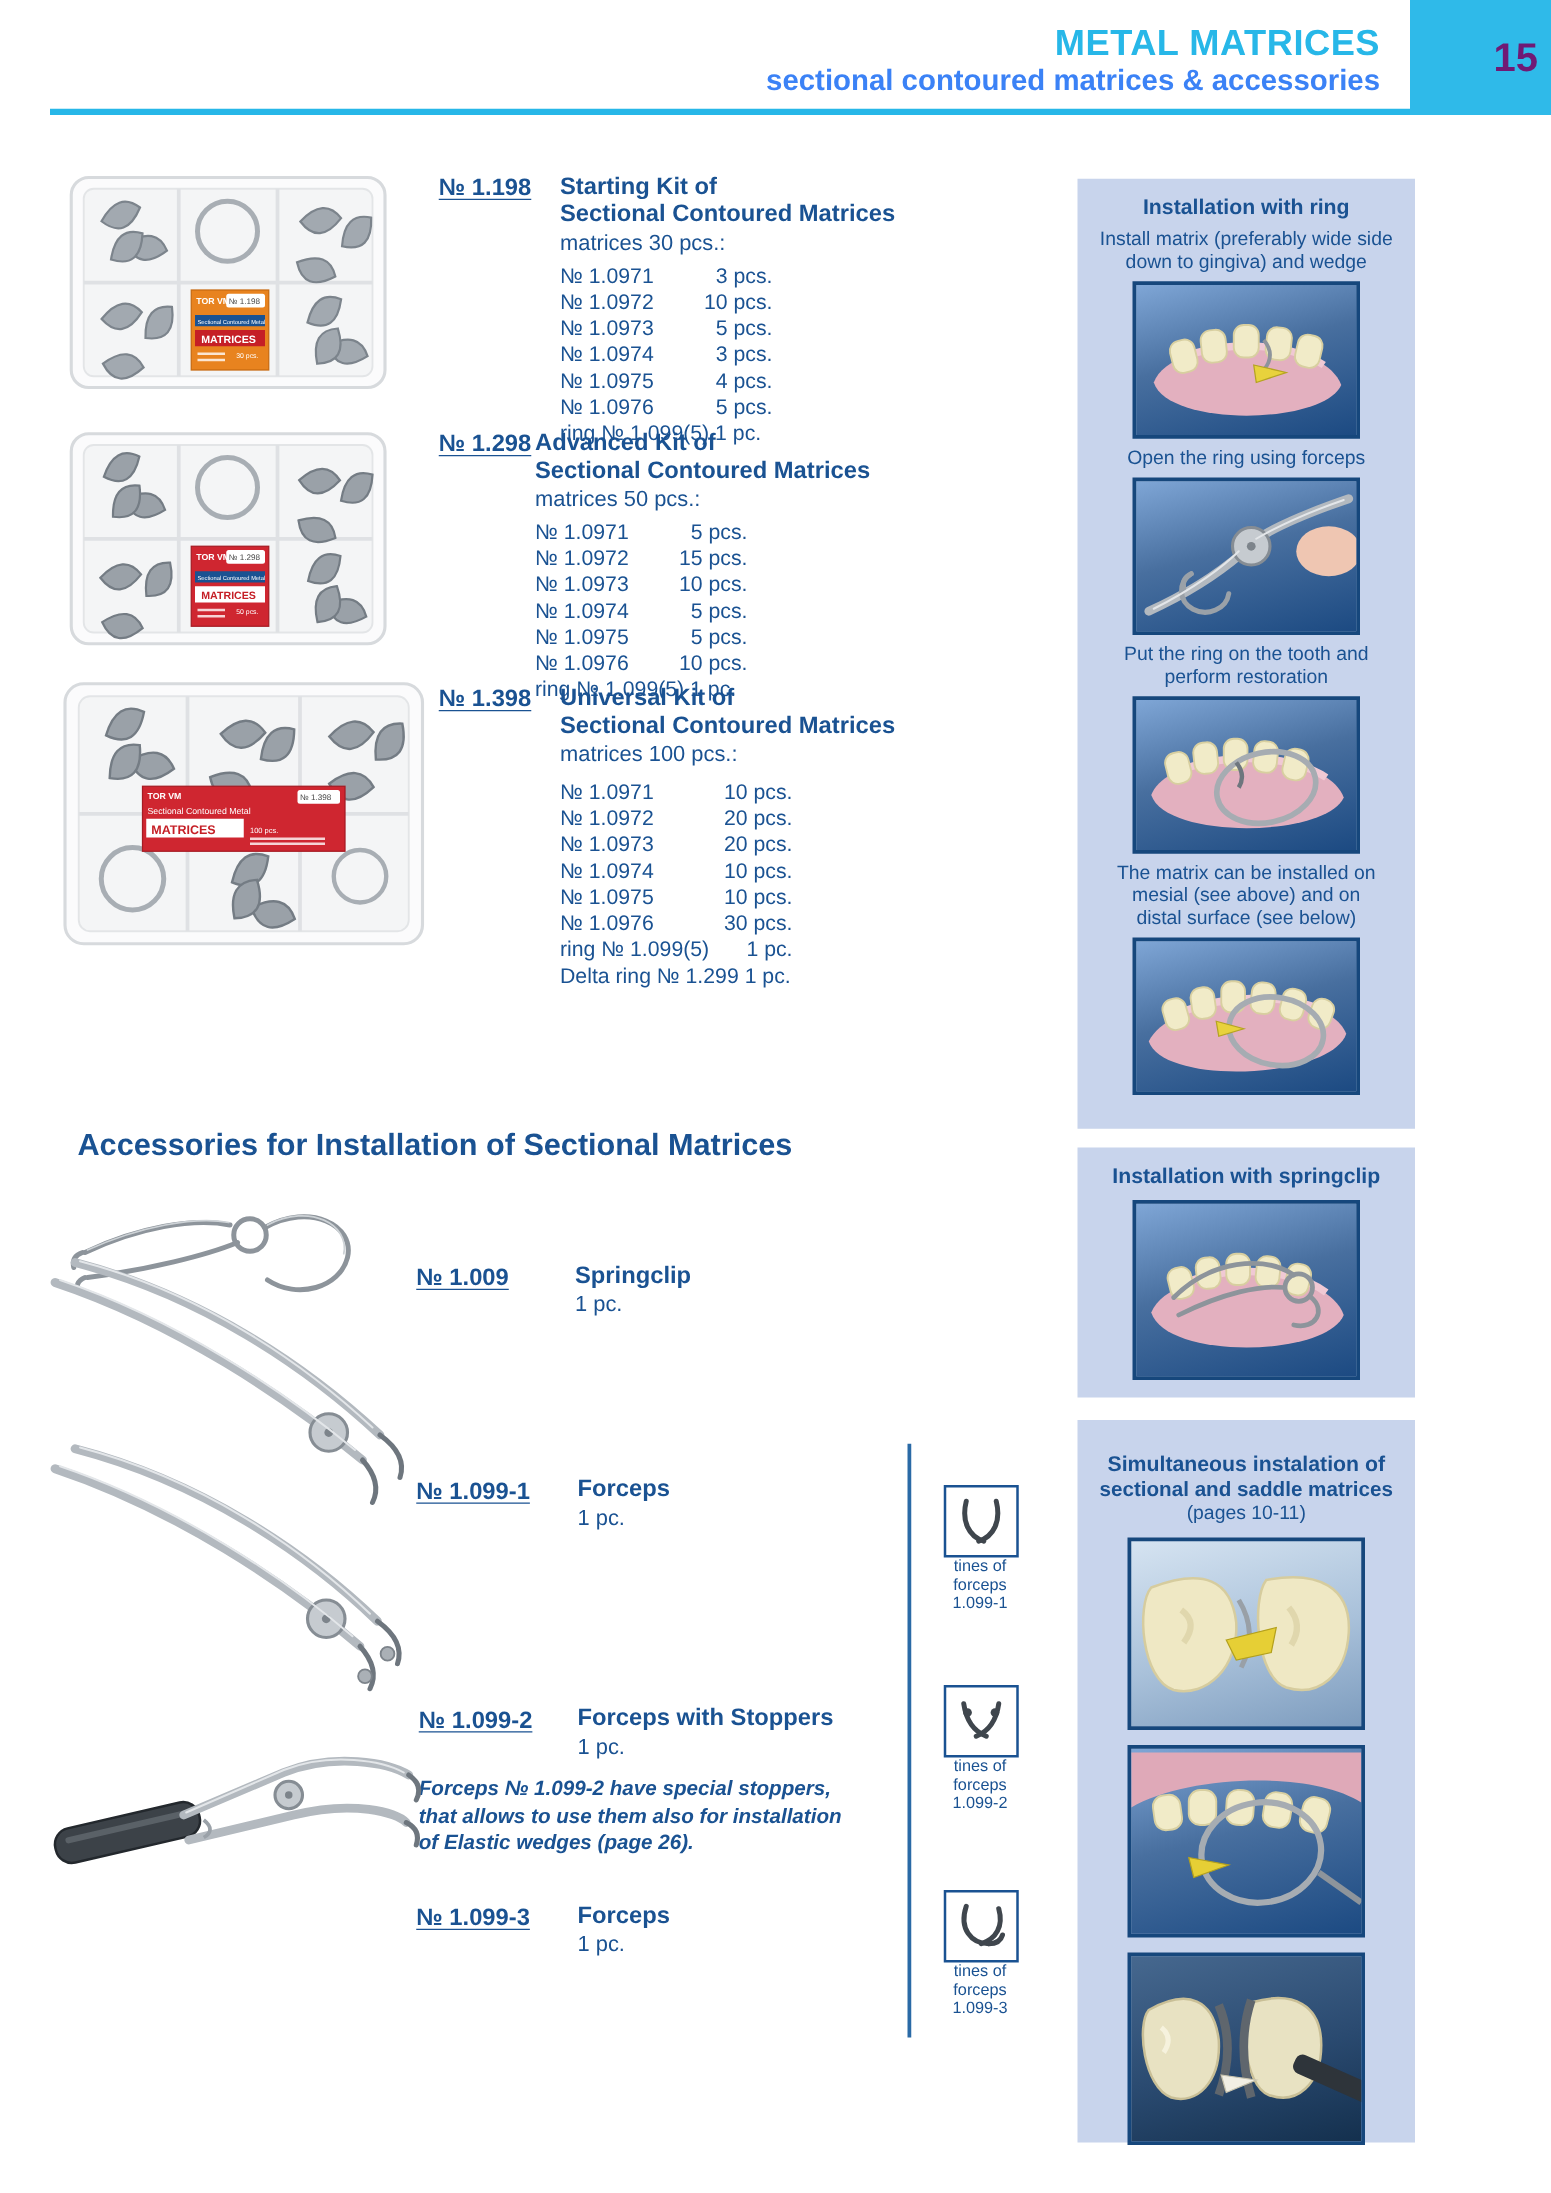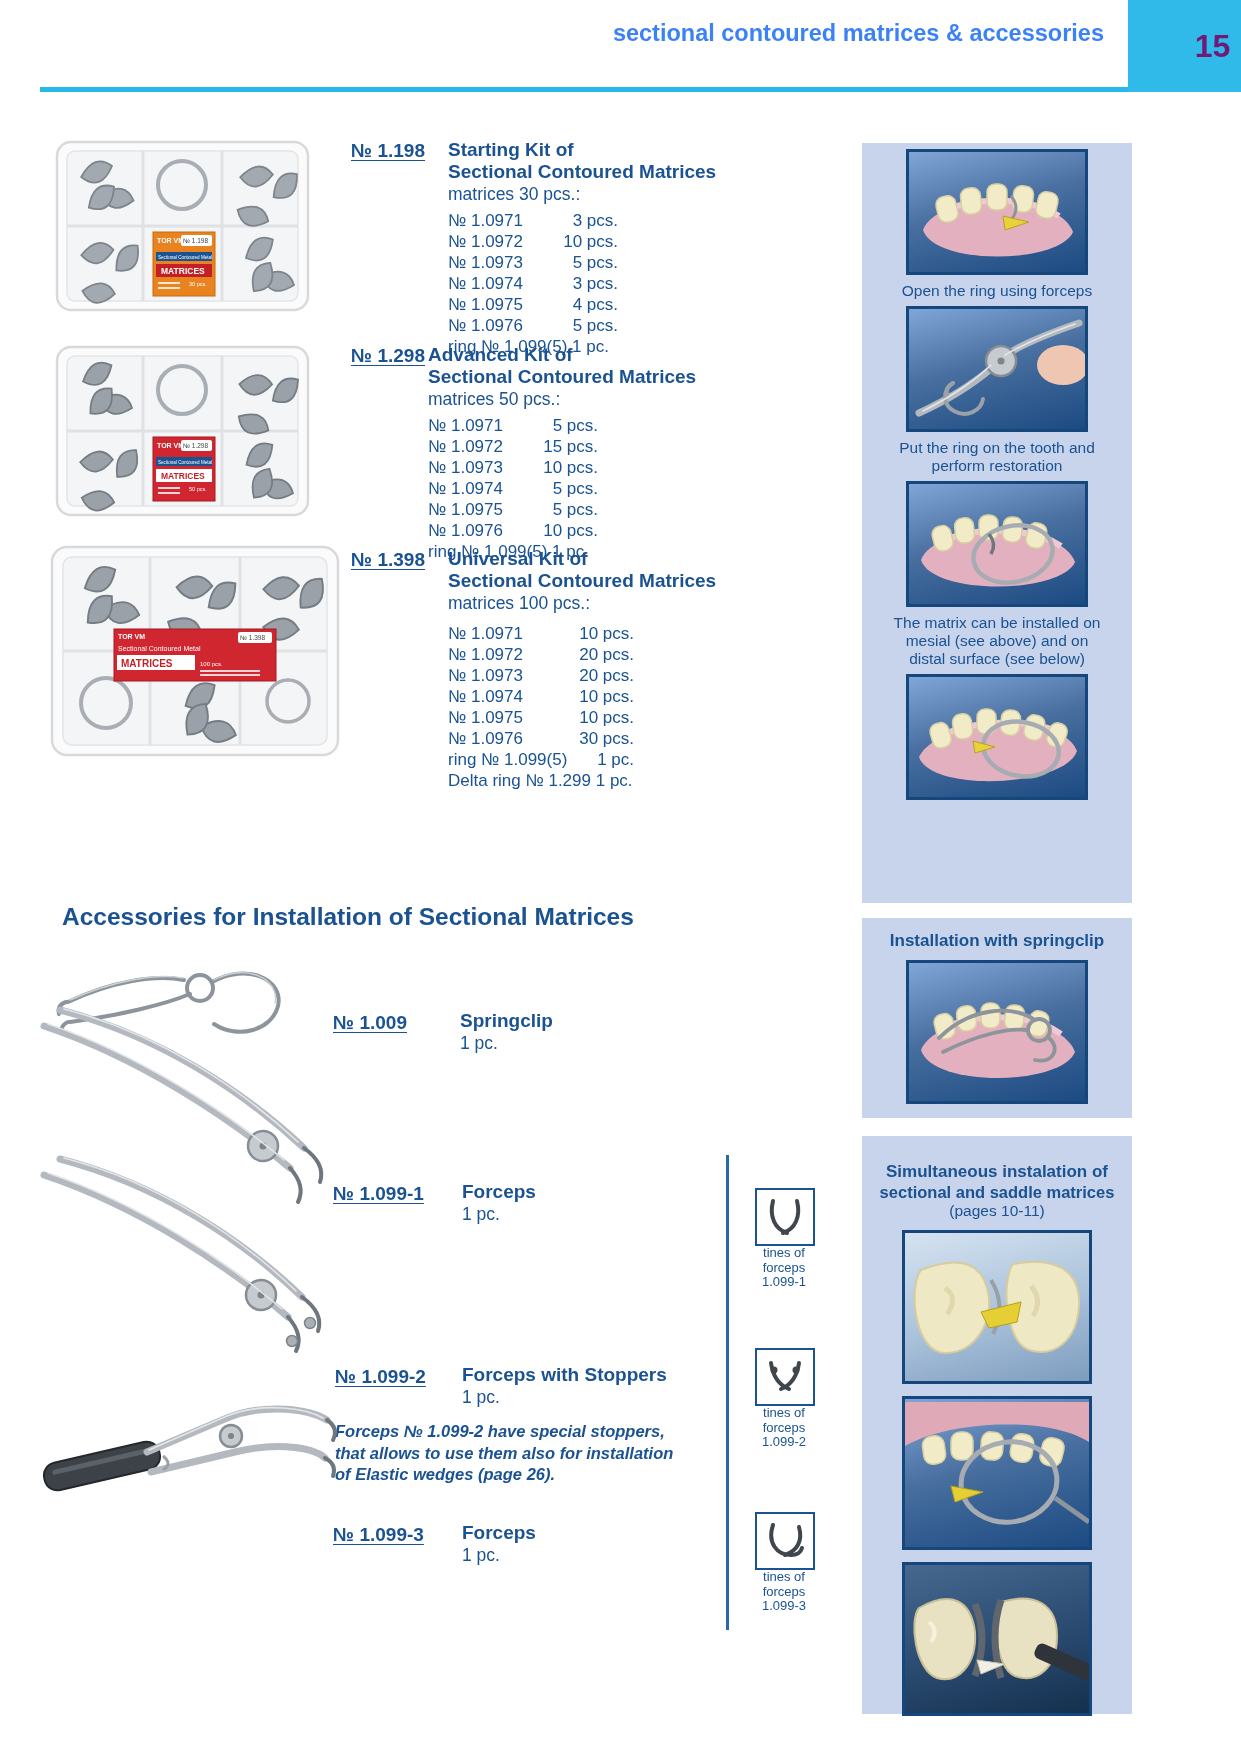--- a/index.html
+++ b/index.html
@@ -46,20 +46,21 @@
   .h120{height:120px;}.h138{height:138px;}.h148{height:148px;}
   .w184{width:184px;}
   .ph-light{background:linear-gradient(165deg,#d5e3f1 0%,#a9c1da 55%,#7d9cbe 100%);}
   .ph-dark{background:linear-gradient(165deg,#46688f 0%,#2a4a70 55%,#14304e 100%);}
   .photo svg{display:block;width:100%;height:100%;}
 </style>
 </head>
 <body>
 
 <div class="abs htitles">
+  <div class="htitle">METAL MATRICES</div>
   <div class="hsub">sectional contoured matrices &amp; accessories</div>
 </div>
 <div class="abs pagebox">
   <span>15</span>
 </div>
 <div class="abs hrule"></div>
 
 <div class="abs photo" style="left:55px;top:140px;width:255px;height:172px;">
   <svg viewBox="0 0 255 172">
     <defs>
@@ -439,20 +440,25 @@
     </g>
   </svg>
 </div>
 <div class="abs tlabel" style="left:741px;top:1570px;">
   <div>tines of</div>
   <div>forceps</div>
   <div>1.099-3</div>
 </div>
 
 <div class="abs panel" style="top:143px;height:760px;">
+  <div class="ptitle">Installation with ring</div>
+  <div class="pcap">
+    <div>Install matrix (preferably wide side</div>
+    <div>down to gingiva) and wedge</div>
+  </div>
   <div class="rphoto h120">
     <svg viewBox="0 0 176 120">
       <path d="M14,78 C28,40 148,38 164,80 C150,112 26,114 14,78 Z" fill="#e3b0bf"></path>
       <path d="M30,62 C60,44 120,44 150,64" stroke="#f0c9d4" stroke-width="6" fill="none"></path>
       <g fill="#f1ebc8" stroke="#d8cfa0" stroke-width="1.5">
         <rect x="28" y="44" width="20" height="26" rx="8" transform="rotate(-14 38 57)"></rect>
         <rect x="52" y="36" width="20" height="26" rx="8" transform="rotate(-6 62 49)"></rect>
         <rect x="78" y="32" width="20" height="26" rx="8"></rect>
         <rect x="104" y="34" width="20" height="26" rx="8" transform="rotate(6 114 47)"></rect>
         <rect x="128" y="40" width="20" height="26" rx="8" transform="rotate(13 138 53)"></rect>

